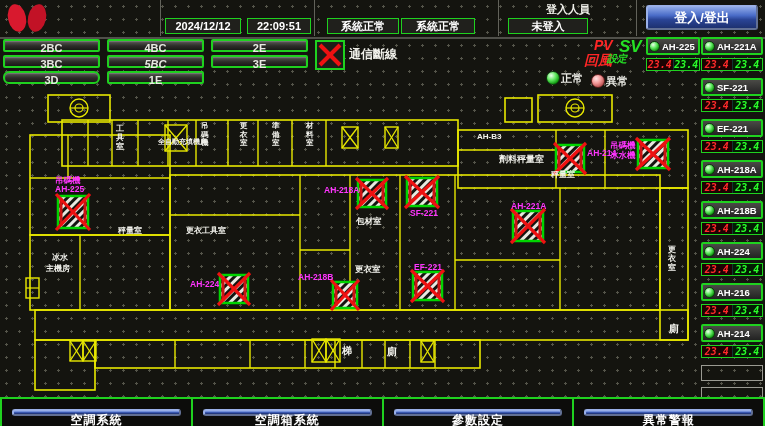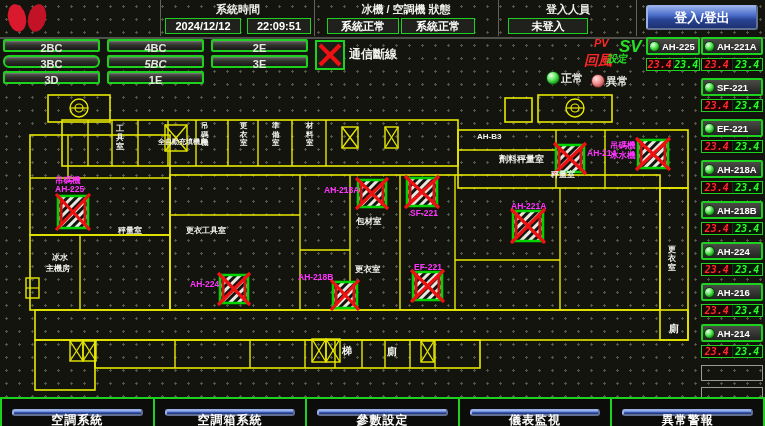--- a/index.html
+++ b/index.html
@@ -285,58 +285,56 @@
       <div class="logo-mark">
         <div class="logo-c1"></div>
           <div class="logo-c2"></div>
       </div>
     </div>
     <div class="hsep" style="left:160px"></div>
     <div class="hsep" style="left:314px"></div>
     <div class="hsep" style="left:498px"></div>
     <div class="hsep" style="left:636px"></div>
 
-    <div class="hlabel" style="left:168px;width:140px">系統時間</div>
     <div class="gbox" style="left:165px;top:18px;width:74px">2024/12/12</div>
     <div class="gbox" style="left:247px;top:18px;width:62px">22:09:51</div>
 
-    <div class="hlabel" style="left:320px;width:172px">冰機 / 空調機 狀態</div>
     <div class="gbox" style="left:327px;top:18px;width:70px">系統正常</div>
     <div class="gbox" style="left:401px;top:18px;width:72px">系統正常</div>
 
     <div class="hlabel" style="left:505px;width:126px">登入人員</div>
     <div class="gbox" style="left:508px;top:18px;width:78px">未登入</div>
   </div>
   <button id="login-btn" class="blue-btn">登入/登出</button>
 
   <div id="floor-buttons">
       <button class="floor-btn" style="left: 3px; top: 39px;">2BC</button>
       <button class="floor-btn" style="left: 107px; top: 39px;">4BC</button>
       <button class="floor-btn" style="left: 211px; top: 39px;">2E</button>
-      <button class="floor-btn" style="left: 3px; top: 55px; border-radius: 6px;">3BC</button>
+      <button class="floor-btn" style="left: 3px; top: 55px;">3BC</button>
       <button class="floor-btn" style="left: 107px; top: 55px; font-style: italic;">5BC</button>
       <button class="floor-btn" style="left: 211px; top: 55px;">3E</button>
-      <button class="floor-btn" style="left: 3px; top: 71px;">3D</button>
+      <button class="floor-btn" style="left: 3px; top: 71px; border-radius: 6px;">3D</button>
       <button class="floor-btn" style="left: 107px; top: 71px;">1E</button>
     </div>
 
   <div class="commbox">
     <svg width="26" height="26">
         <line x1="3" y1="3" x2="23" y2="23" stroke="#ee1111" stroke-width="4"></line>
         <line x1="23" y1="3" x2="3" y2="23" stroke="#ee1111" stroke-width="4"></line>
       </svg>
   </div>
   <div class="comm-label">通信斷線</div>
 
   <div class="led led-g" style="left:546px;top:71px"></div>
   <div class="led-label" style="left:561px;top:71px">正常</div>
   <div class="led led-p" style="left:591px;top:74px"></div>
   <div class="led-label" style="left:606px;top:74px">異常</div>
 
-  <div class="pvsv red-t" style="left:594px;top:37px;font-size:11px">PV</div>
+  <div class="pvsv red-t" style="left:594px;top:37px;font-size:14px">PV</div>
   <div class="pvsv grn-t" style="left:619px;top:37px;font-size:17px">SV</div>
   <div class="pvsv red-t" style="left:584px;top:52px;font-size:14px">回風</div>
   <div class="pvsv grn-t" style="left:607px;top:52px;font-size:10px">設定</div>
 
   <div id="ahu-left" class="ahu-col">
       <div class="ahu-item">
         <div class="ahu-name">
           <span class="ahu-led"></span>
           <span>AH-225</span>
         </div>
@@ -428,17 +426,16 @@
         </div>
       </div>
       <div class="ahu-empty"></div>
       <div class="ahu-empty"></div>
     </div>
 
   <div class="bottom-nav" id="bottom-nav">
       <div class="nav-cell"><button class="blue-btn nav-btn">空調系統</button></div>
       <div class="nav-cell"><button class="blue-btn nav-btn">空調箱系統</button></div>
       <div class="nav-cell"><button class="blue-btn nav-btn">參數設定</button></div>
-      <div class="nav-cell"><button class="blue-btn nav-btn">儀表監視</button></div>
       <div class="nav-cell"><button class="blue-btn nav-btn">異常警報</button></div>
     </div>
 
 </div>
 
 </body></html>

